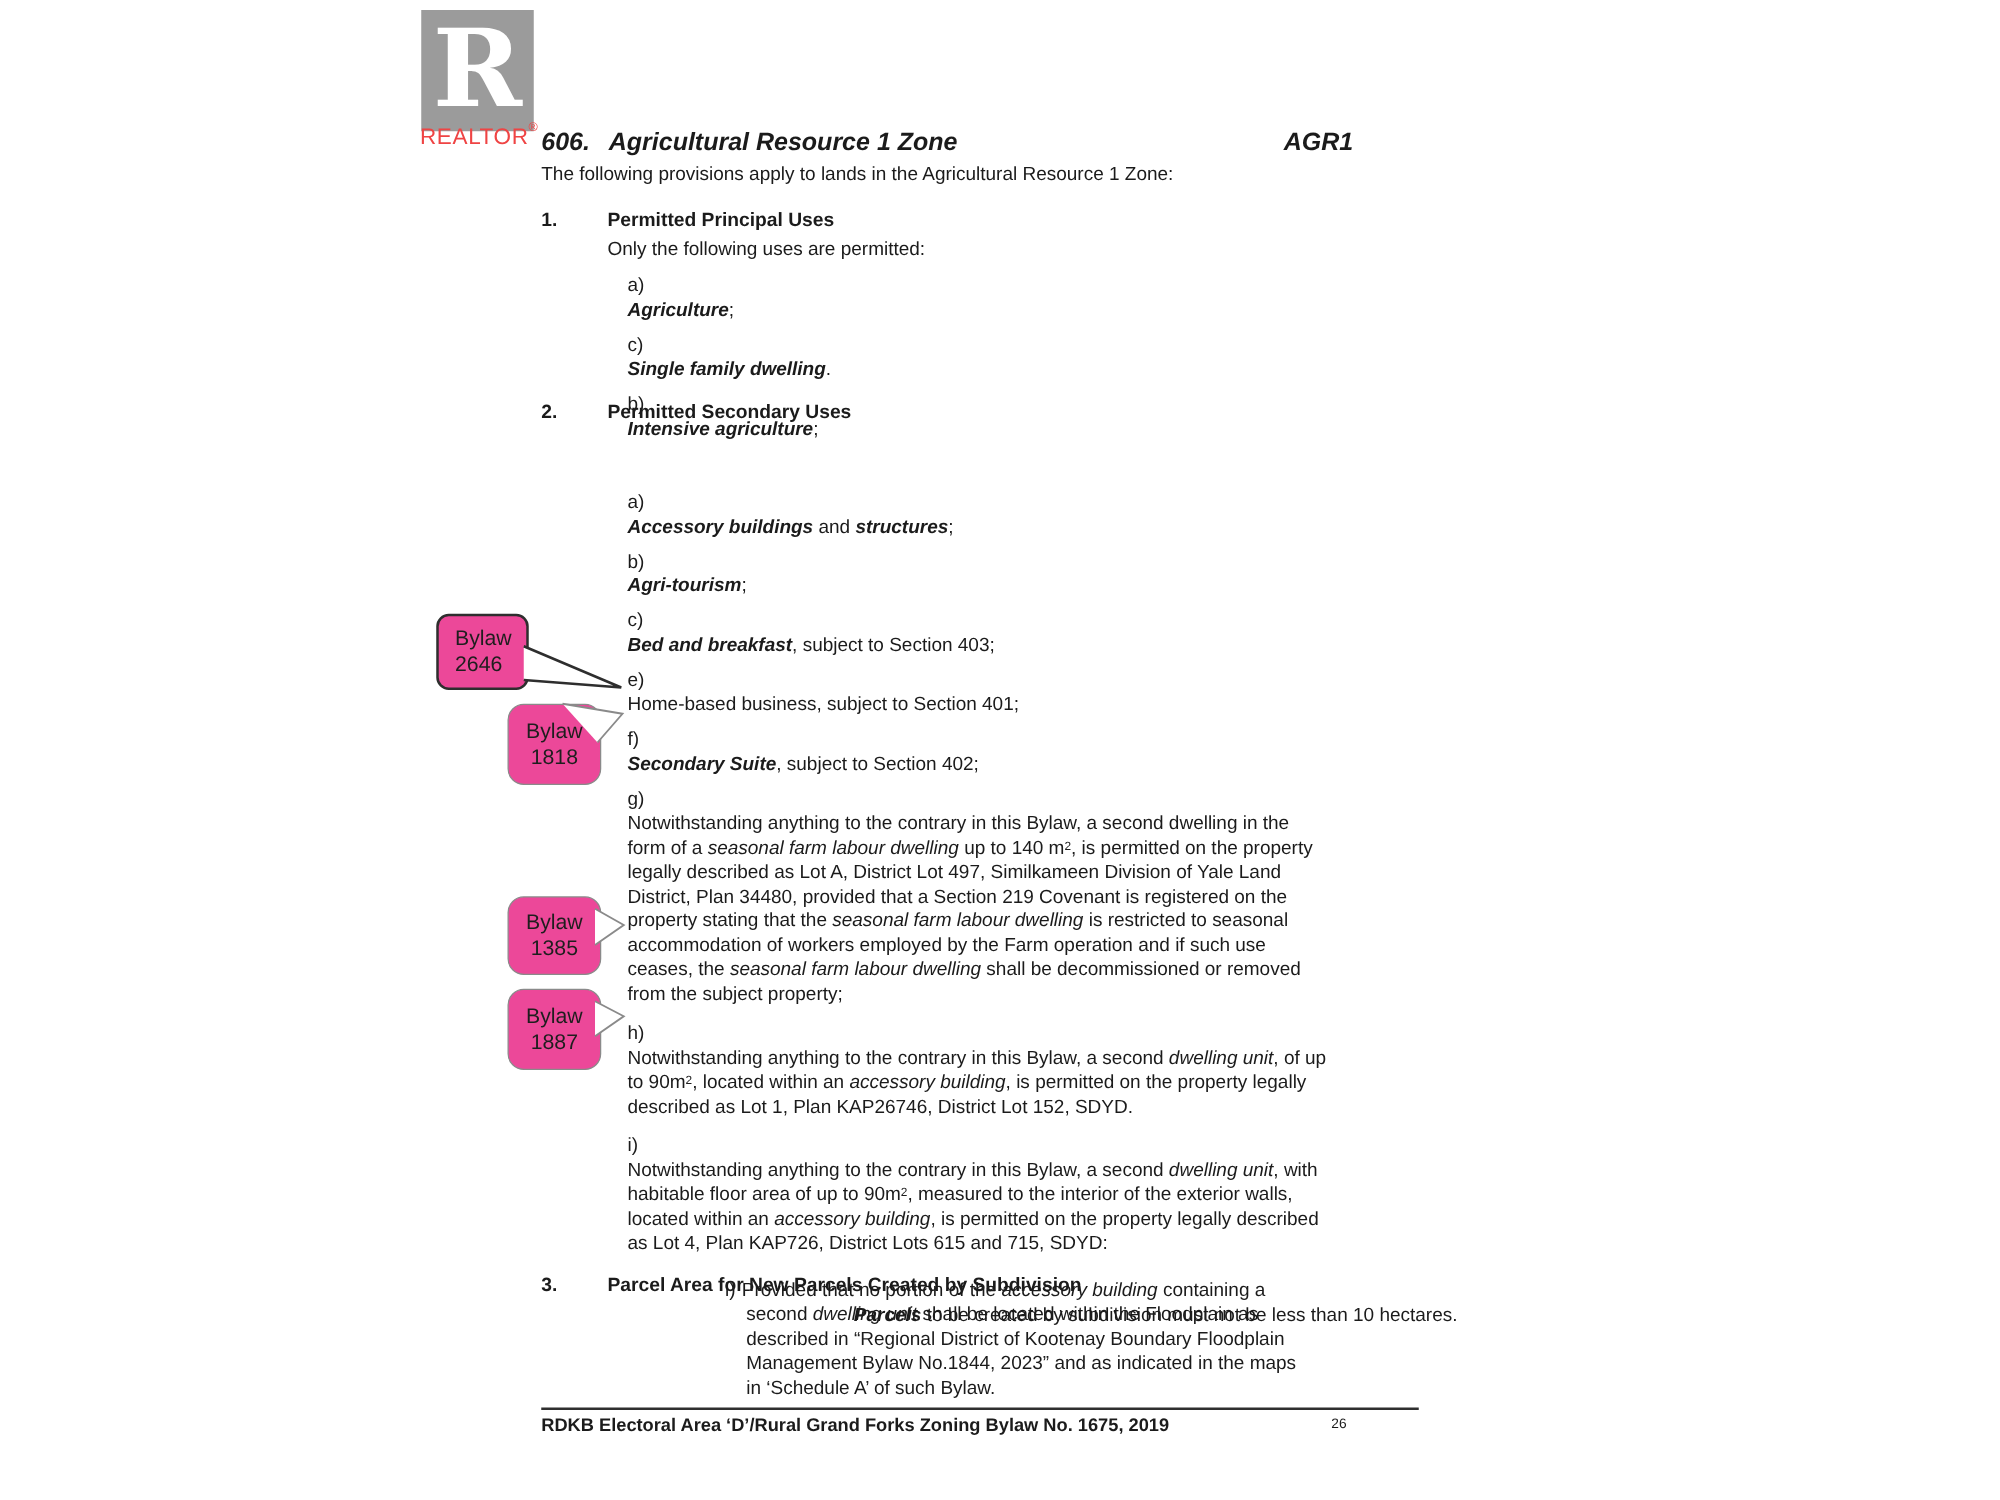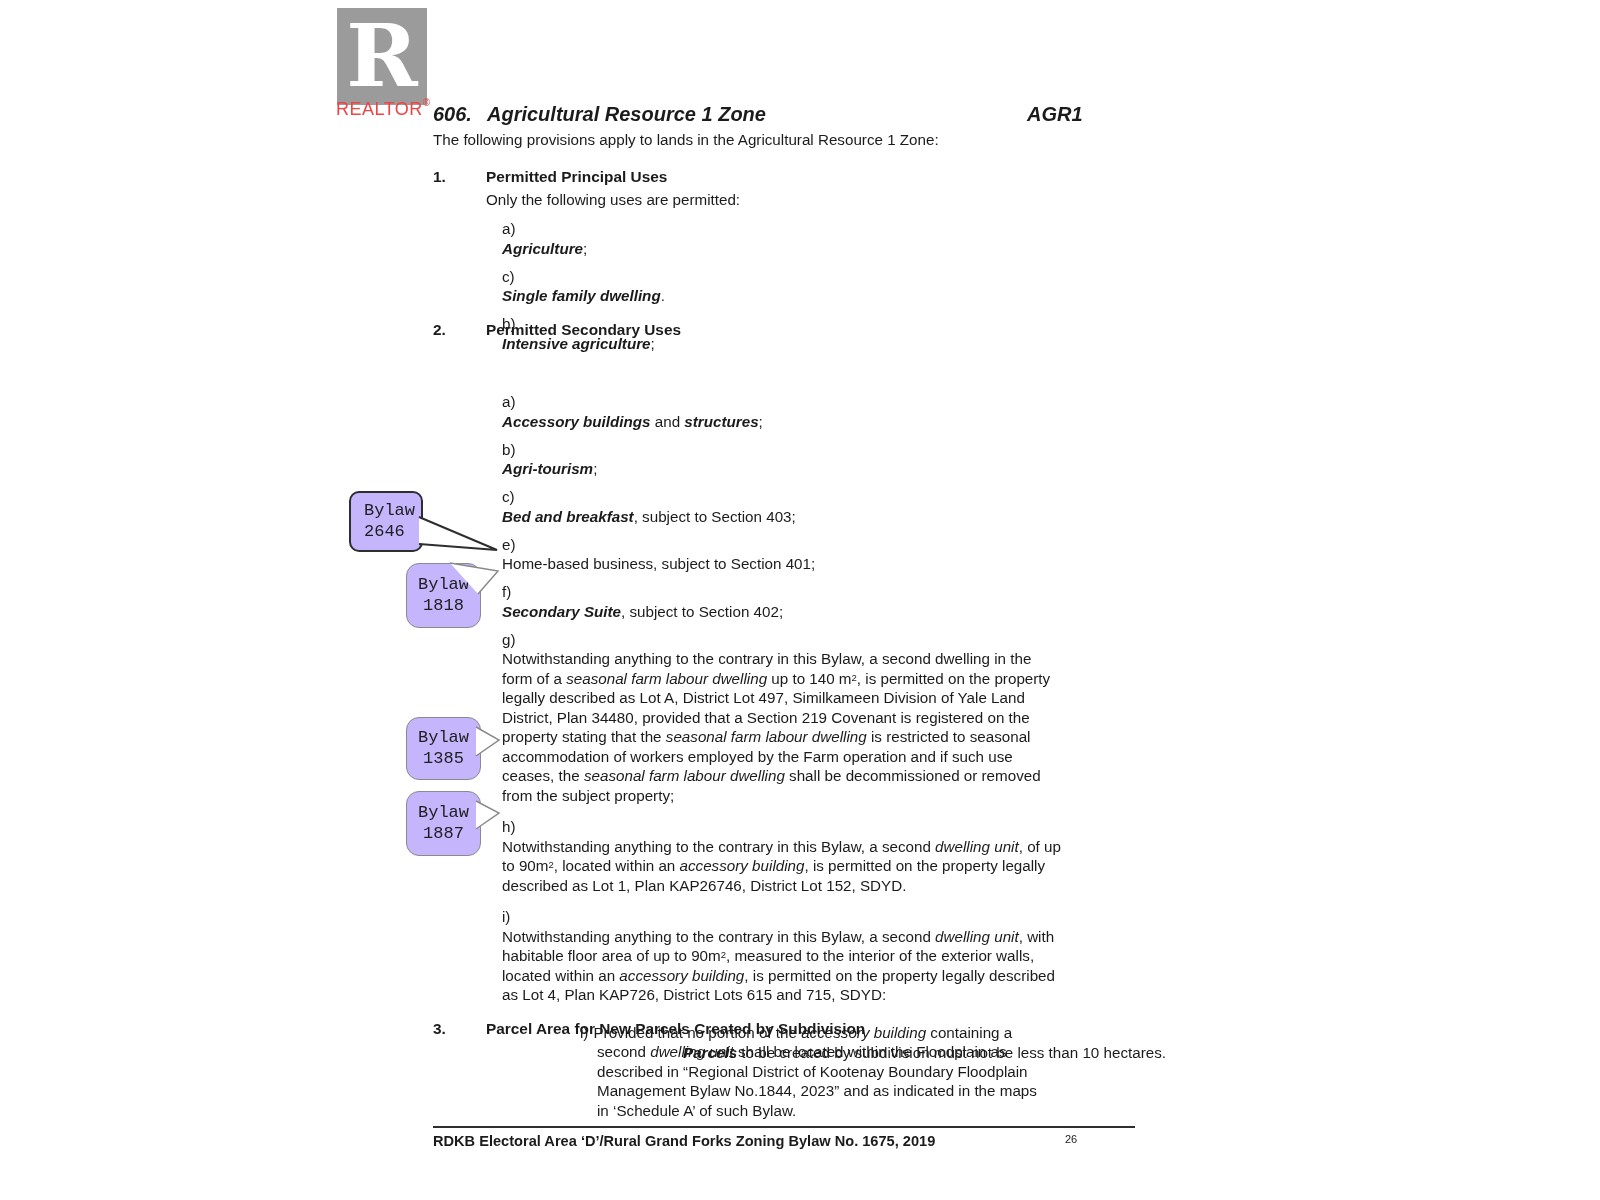--- a/index.html
+++ b/index.html
@@ -50,22 +50,22 @@
   .li.gap { margin-bottom:18px; }
   .li.sub { margin-left:78px; width:500px; padding-left:17px; text-indent:-17px; }
   .li.sub .li-label { display:inline; width:auto; margin-right:5px; }
   .li.sub .li-text  { display:inline; width:auto;margin-top:12px; }
   .i  { font-style:italic; }
   .bi { font-weight:bold; font-style:italic; }
   .sup{ font-size:9.5px; vertical-align:top; position:relative; top:-1px; }
 
   
   .callout {
-    font-family:Liberation Mono, monospace; font-size:17px; line-height:21px;
-    color:#1e1e1e; background:#c4b5fd; z-index:2;
+    font-family:Liberation Sans, sans-serif; font-size:17px; line-height:21px;
+    color:#1e1e1e; background:#ec4899; z-index:2;
   }
   .c1875 { left:349px; top:491px; width:74px; height:61px; border:2.5px solid #2e2e2e; border-radius:10px; padding:7px 0 0 13px; }
   .c1818 { left:406px; top:563px; width:75px; height:65px; border:1.5px solid #8a8a8a; border-radius:13px; padding-top:10px; text-align:center; }
   .c1863 { left:406px; top:717px; width:75px; height:63px; border:1.5px solid #8a8a8a; border-radius:13px; padding-top:9px;  text-align:center; }
   .c1887 { left:406px; top:791px; width:75px; height:65px; border:1.5px solid #8a8a8a; border-radius:13px; padding-top:10px; text-align:center; }
   .tails { left:0; top:0; width:1600px; height:1200px; pointer-events:none; z-index:3; }
 
   
   .footer-rule { left:433px; top:1126px; width:702px; height:2px; background:#2f2f2f; }
   .footer-row  { left:433px; top:1133px; width:702px; height:20px; }

